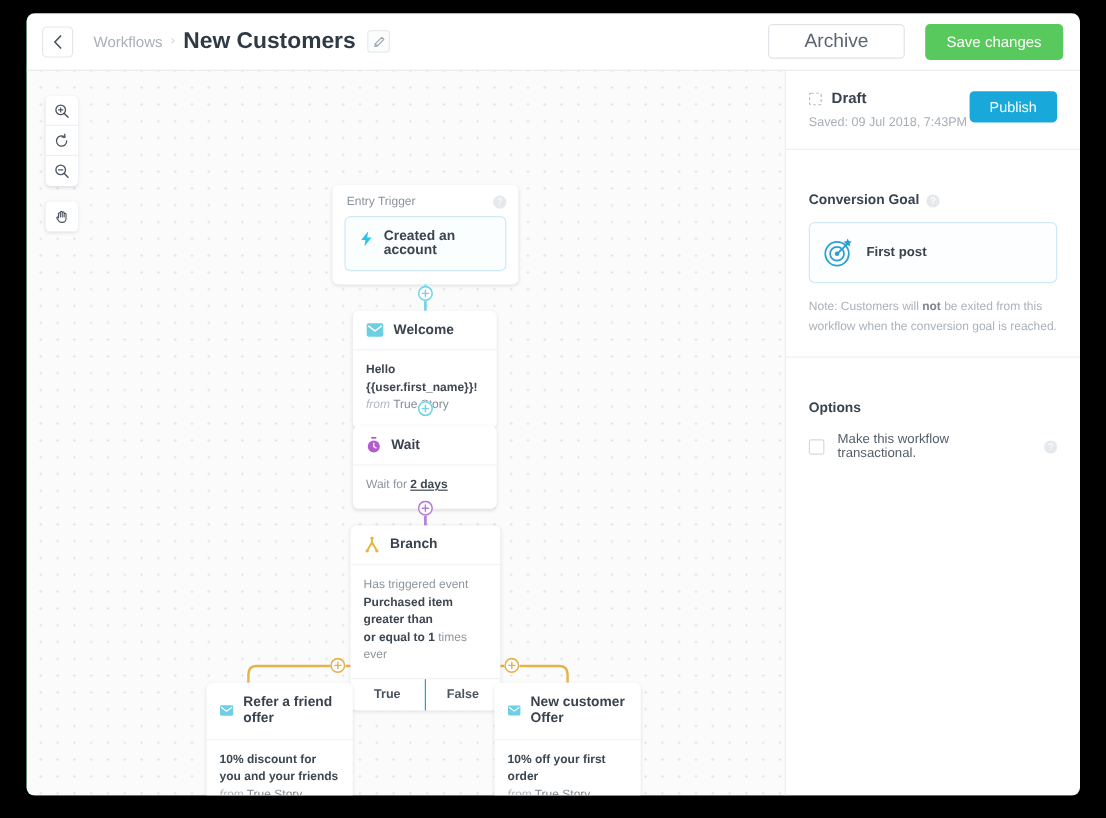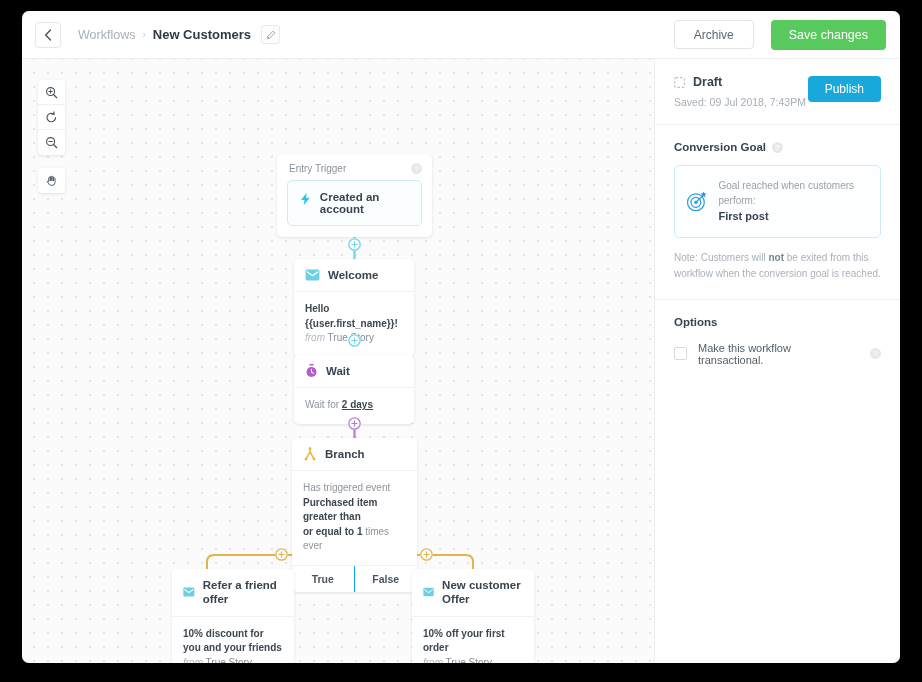--- a/index.html
+++ b/index.html
@@ -45,41 +45,41 @@
     margin-left: 17px;
     gap: 7px;
   }
   .crumb-link {
     font-size: 12.5px;
     color: #a9b0b8;
     cursor: pointer;
   }
   .crumb-sep { font-size: 10px; color: #c8ced4; }
   .crumb-current {
-    font-size: 13px;
+    font-size: 19px;
     color: #2f3a45;
     font-weight: bold;
   }
   .edit-btn {
     width: 19px; height: 19px;
     border: 1px solid #e8ebee;
     border-radius: 3px;
     background: #fbfcfc;
     display: flex; align-items: center; justify-content: center;
     cursor: pointer;
     margin-left: 3px;
   }
   .header-spacer { flex: 1 1 auto; }
   .btn-archive {
     height: 29px;
-    padding: 0 19px;
+    padding: 0 29px;
     border: 1px solid #e0e4e8;
     border-radius: 4px;
     background: #fff;
-    font-size: 12px;
+    font-size: 16px;
     color: #5b6571;
     cursor: pointer;
     font-family: inherit;
   }
   .btn-save {
     height: 30px;
     padding: 0 18px;
     border: none;
     border-radius: 4px;
     background: #58ca5d;
@@ -224,20 +224,21 @@
     cursor: pointer;
   }
   .plus-node svg { display: block; }
 
   
   .panel {
     flex: 0 0 245px;
     background: #fff;
     display: flex;
     flex-direction: column;
+    gap: 20px;
   }
   .panel-sec { padding: 16px 19px; }
   .panel-sec.divide { border-bottom: 1px solid #eceef0; }
   .status-row { display: flex; align-items: flex-start; }
   .status-left { flex: 1 1 auto; }
   .status-line {
     display: flex; align-items: center; gap: 8px;
   }
   .status-text {
     font-size: 12.5px; color: #39434e; font-weight: bold;
@@ -541,21 +542,20 @@
         </div>
         <div class="goal-card">
           <svg width="25" height="25" viewBox="0 0 26 26">
             <circle cx="12" cy="14" r="10.2" fill="none" stroke="#2a9fd6" stroke-width="1.5"></circle>
             <circle cx="12" cy="14" r="6" fill="none" stroke="#2a9fd6" stroke-width="1.5"></circle>
             <circle cx="12" cy="14" r="2" fill="#2a9fd6"></circle>
             <path d="M12 14 L22.5 4.2" stroke="#2a9fd6" stroke-width="1.5" stroke-linecap="round"></path>
             <path d="M21.2 0.8 L22.3 3.1 L24.8 3.4 L23 5.2 L23.5 7.7 L21.2 6.5 L19 7.7 L19.4 5.2 L17.6 3.4 L20.1 3.1 Z" fill="#2a9fd6"></path>
           </svg>
           <div>
-            <div class="goal-text-top">Goal reached when customers perform:</div>
             <div class="goal-text-bot">First post</div>
           </div>
         </div>
         <div class="note">
           <span>Note: Customers will </span><b>not</b><span> be exited from this workflow when the conversion goal is reached.</span>
         </div>
       </div>
 
       <div class="panel-sec">
         <div class="sec-title">Options</div>

